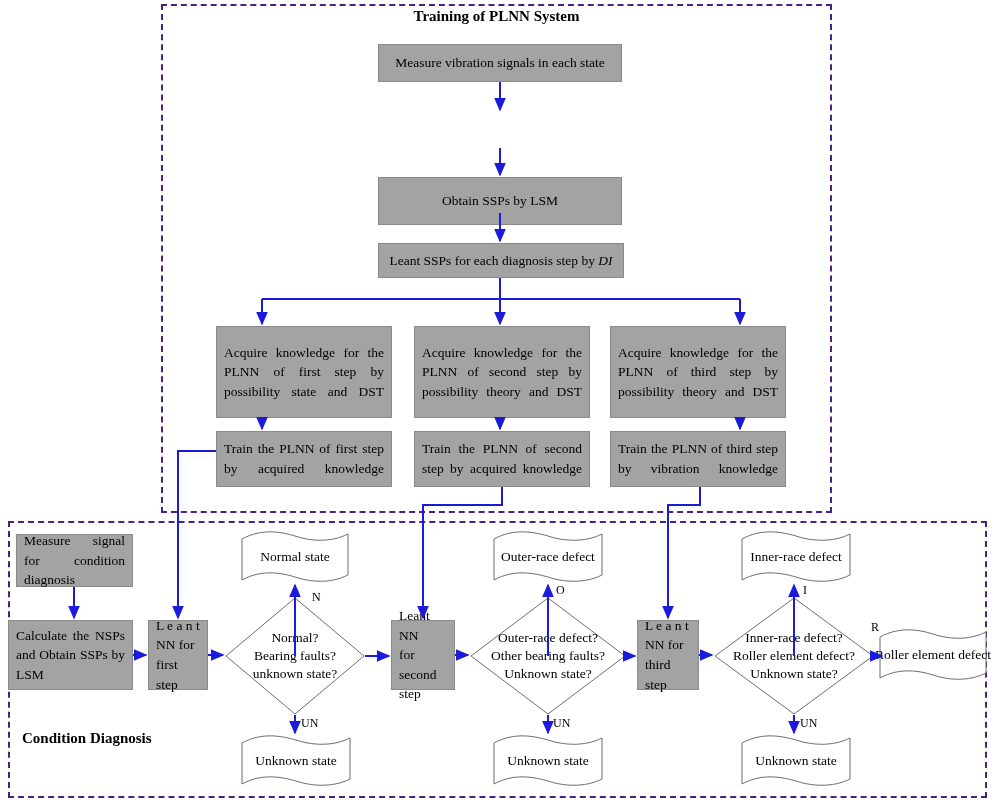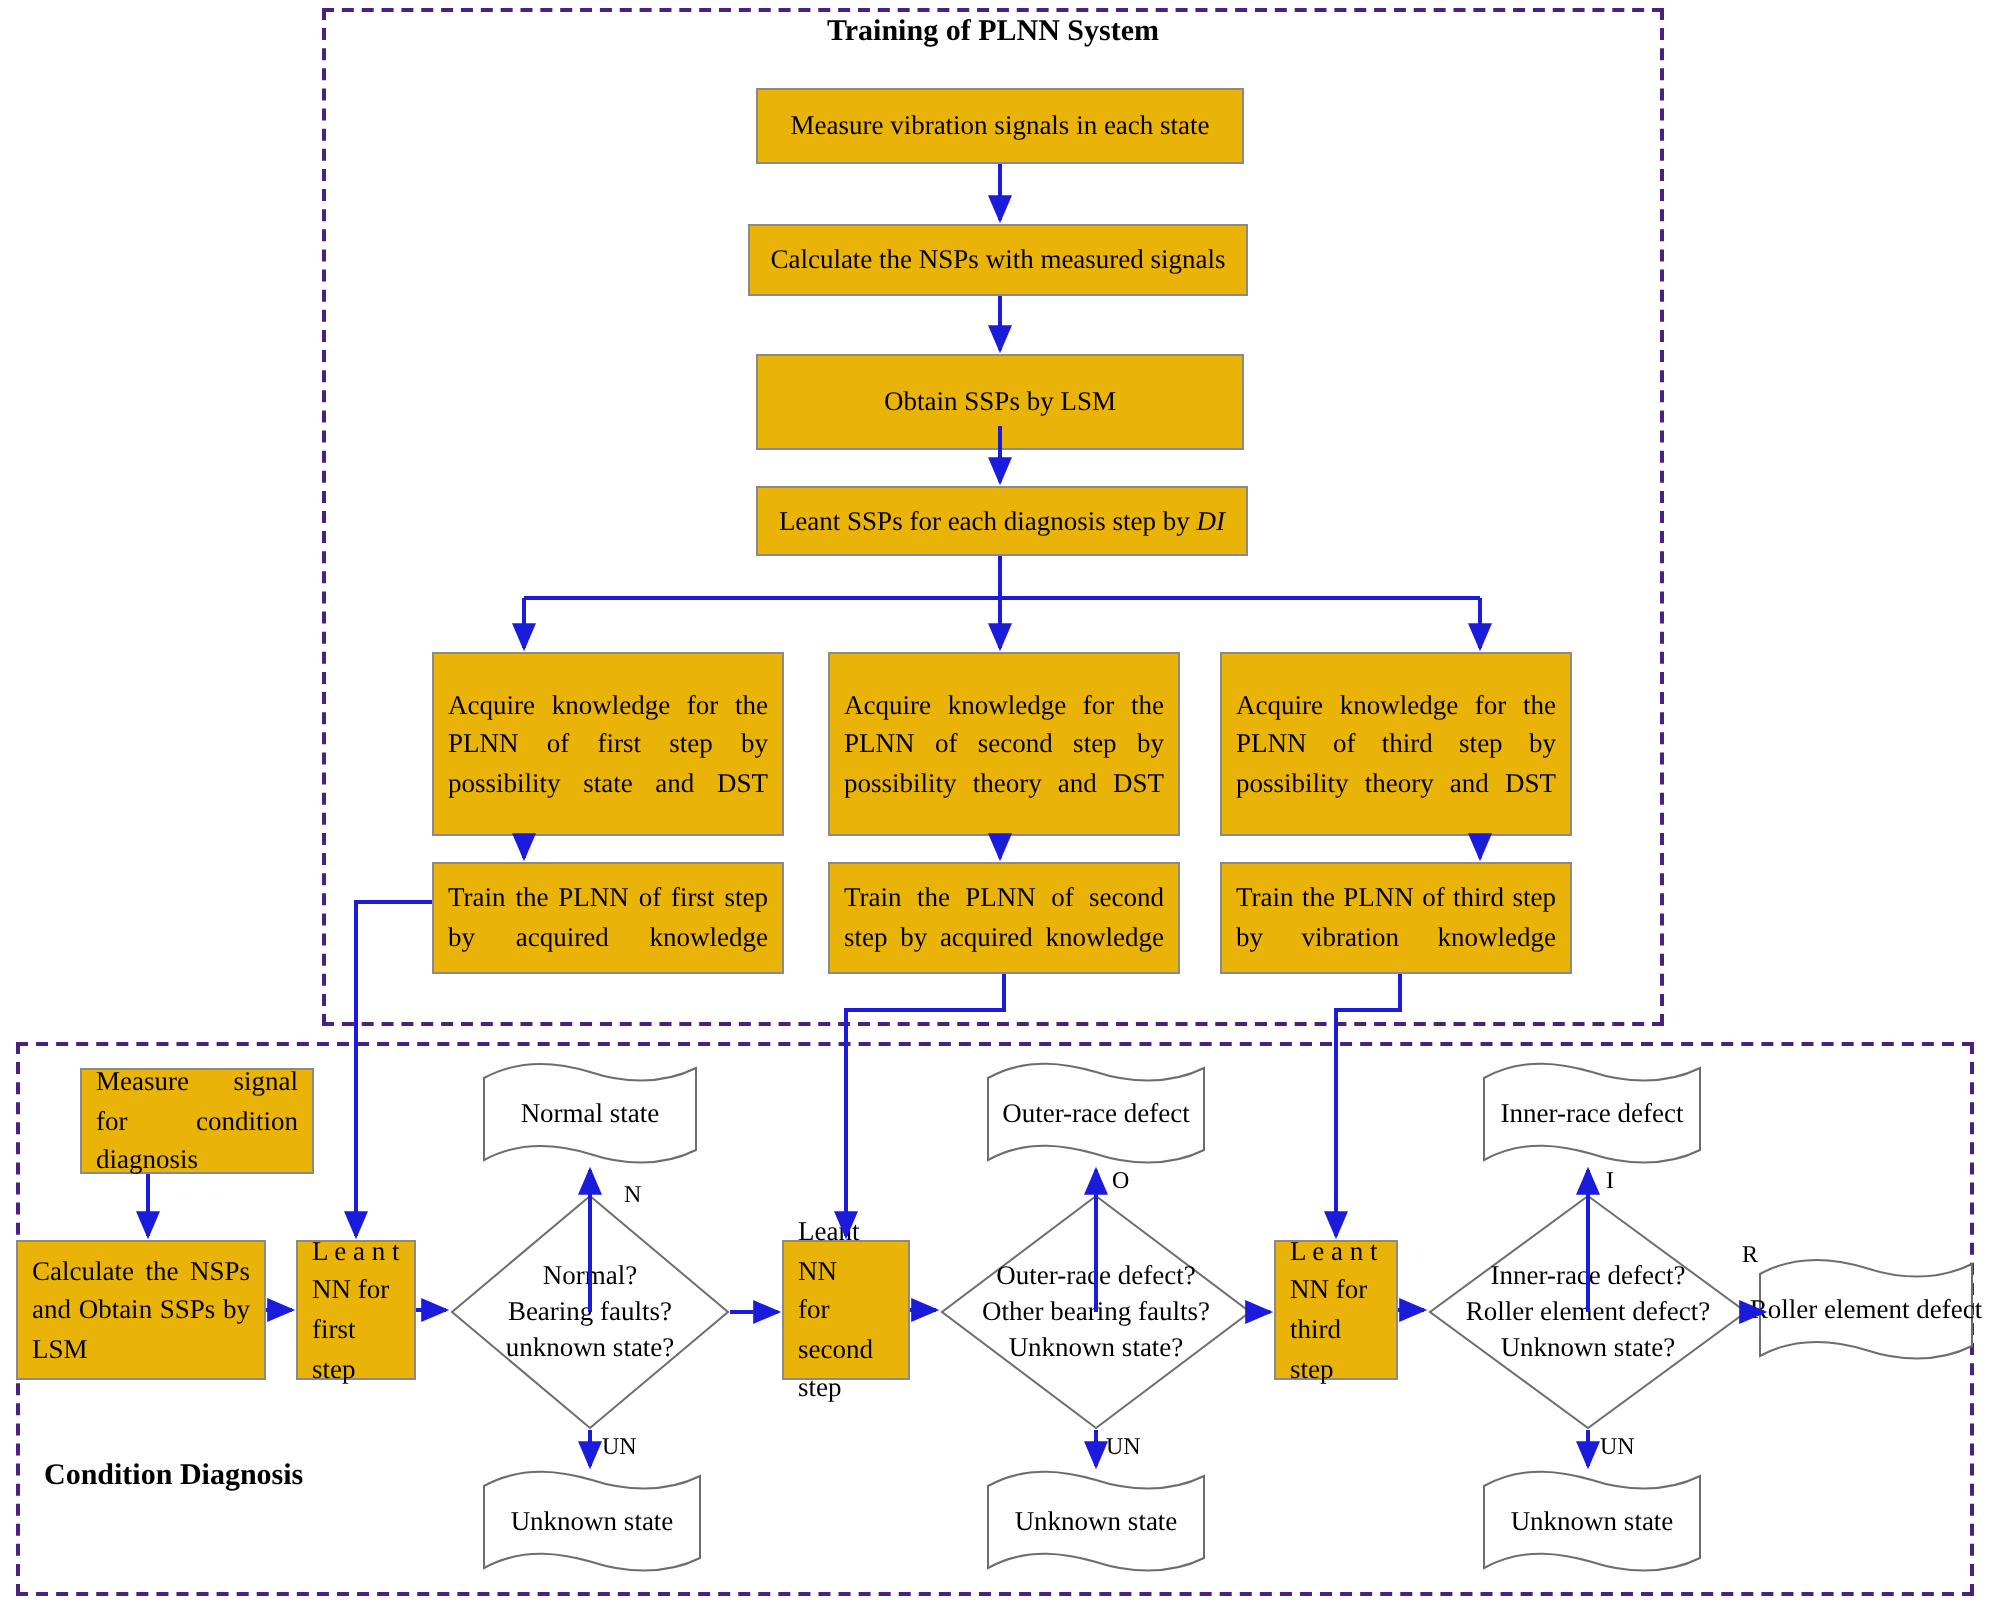--- a/index.html
+++ b/index.html
@@ -9,21 +9,21 @@
   #stage{position:absolute;left:0;top:0;width:1000px;height:810px;}
 
   
   .group{position:absolute;border:2px dashed #4b2080;box-sizing:border-box;}
 
   .grp-title{position:absolute;font-weight:bold;font-size:15px;color:#000;
              white-space:nowrap;}
   .grp-title.left{text-align:left;}
 
   
-  .box{position:absolute;border:1px solid #8a8a8a;background:#eab308;box-sizing:border-box;
+  .box{position:absolute;border:1px solid #8a8a8a;background:#a3a3a3;box-sizing:border-box;
        color:#000;font-size:13.5px;line-height:1.45;display:flex;align-items:center;}
   .box .t{width:100%;padding:0 7px;box-sizing:border-box;}
   .box.center .t{text-align:center;}
   .box.just .t{text-align:justify;text-align-last:justify;}
   .box.jl .t{text-align:justify;}
 
   
   .diamond{position:absolute;}
   .diamond svg{position:absolute;left:0;top:0;overflow:visible;}
   .diamond .dtext{position:absolute;left:0;top:0;width:100%;height:100%;
@@ -51,23 +51,20 @@
   <div class="group" style="left:161px;top:4px;width:671px;height:509px;"></div>
   <div class="group" style="left:8px;top:521px;width:979px;height:277px;"></div>
 
   <div class="grp-title" style="left:161px;top:8px;width:671px;text-align:center;">Training of PLNN System</div>
   <div class="grp-title left" style="left:22px;top:730px;">Condition Diagnosis</div>
 
   <div class="box center" style="left:378px;top:44px;width:244px;height:38px;">
     <div class="t">Measure vibration signals in each state</div>
   </div>
 
-  <div class="box center" style="left:374px;top:112px;width:250px;height:36px;">
-    <div class="t">Calculate the NSPs with measured signals</div>
-  </div>
 
   <div class="box center" style="left:378px;top:177px;width:244px;height:48px;">
     <div class="t">Obtain SSPs by LSM</div>
   </div>
 
   <div class="box center" style="left:378px;top:243px;width:246px;height:35px;">
     <div class="t"><span>Leant SSPs for each diagnosis step by </span><span class="ital">DI</span></div>
   </div>
 
   <div class="box just" style="left:216px;top:326px;width:176px;height:92px;">
@@ -83,21 +80,21 @@
   <div class="box just" style="left:216px;top:431px;width:176px;height:56px;">
     <div class="t">Train the PLNN of first step by acquired knowledge</div>
   </div>
   <div class="box just" style="left:414px;top:431px;width:176px;height:56px;">
     <div class="t">Train the PLNN of second step by acquired knowledge</div>
   </div>
   <div class="box just" style="left:610px;top:431px;width:176px;height:56px;">
     <div class="t">Train the PLNN of third step by vibration knowledge</div>
   </div>
 
-  <div class="box jl" style="left:16px;top:534px;width:117px;height:53px;margin-left:24px;">
+  <div class="box jl" style="left:16px;top:534px;width:117px;height:53px;">
     <div class="t">Measure signal for condition diagnosis</div>
   </div>
 
   <div class="box jl" style="left:8px;top:620px;width:125px;height:70px;">
     <div class="t">Calculate the NSPs and Obtain SSPs by LSM</div>
   </div>
 
   <div class="box" style="left:148px;top:620px;width:60px;height:70px;">
     <div class="t" style="text-align:left;">
       <div>L e a n t</div>

